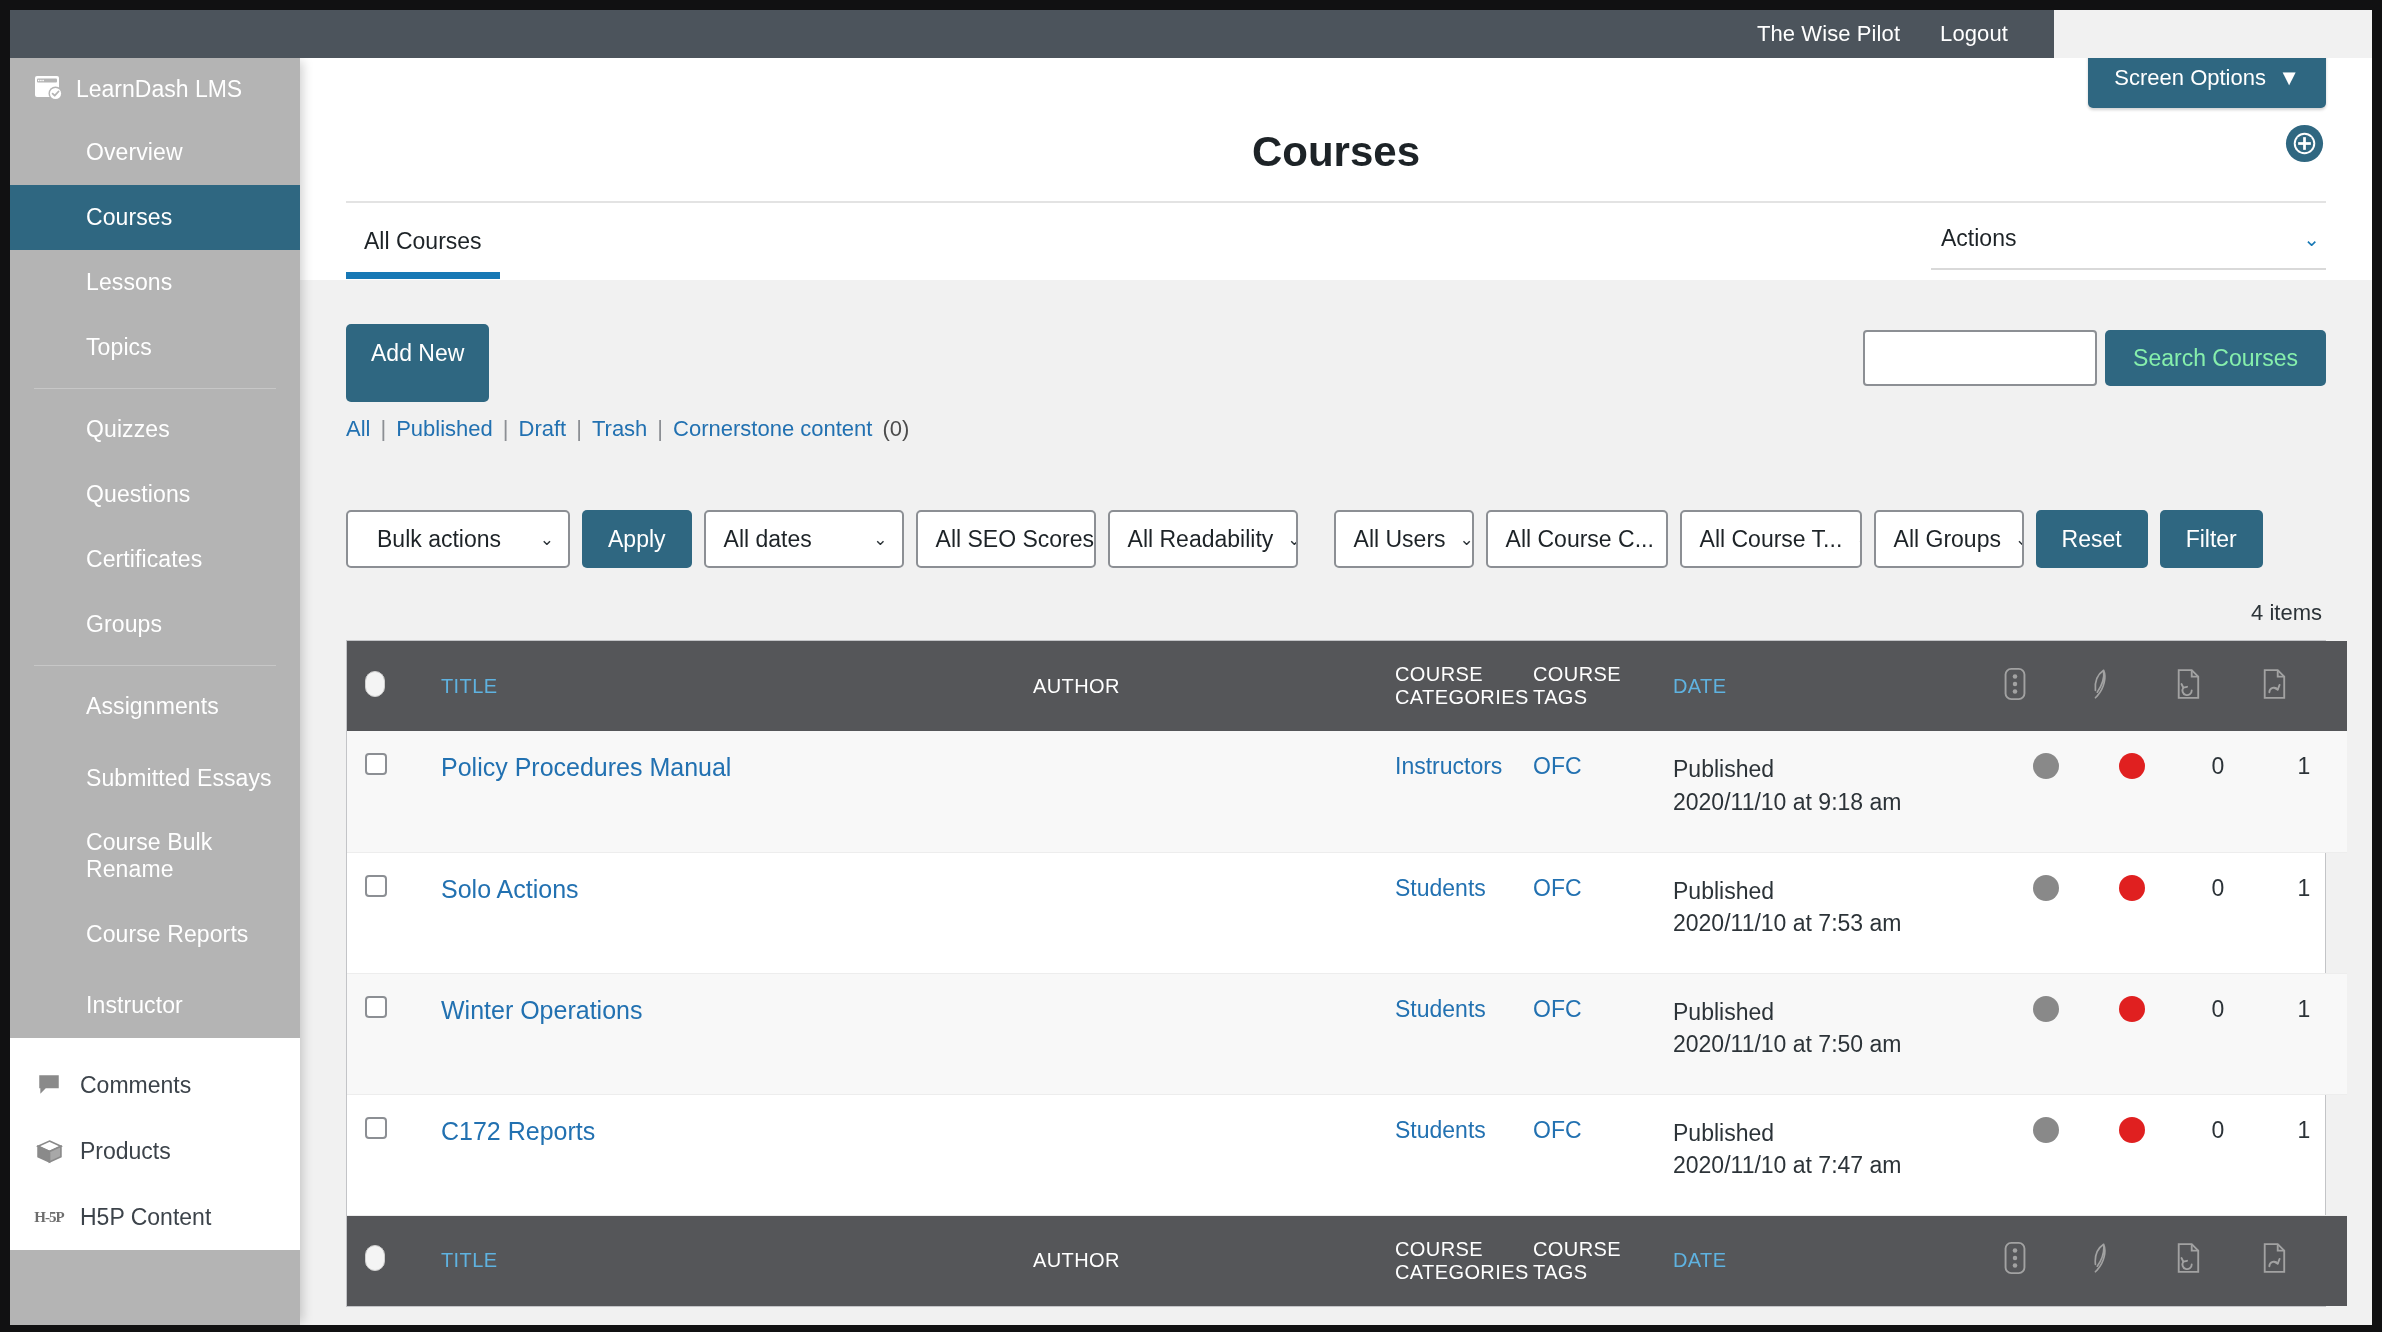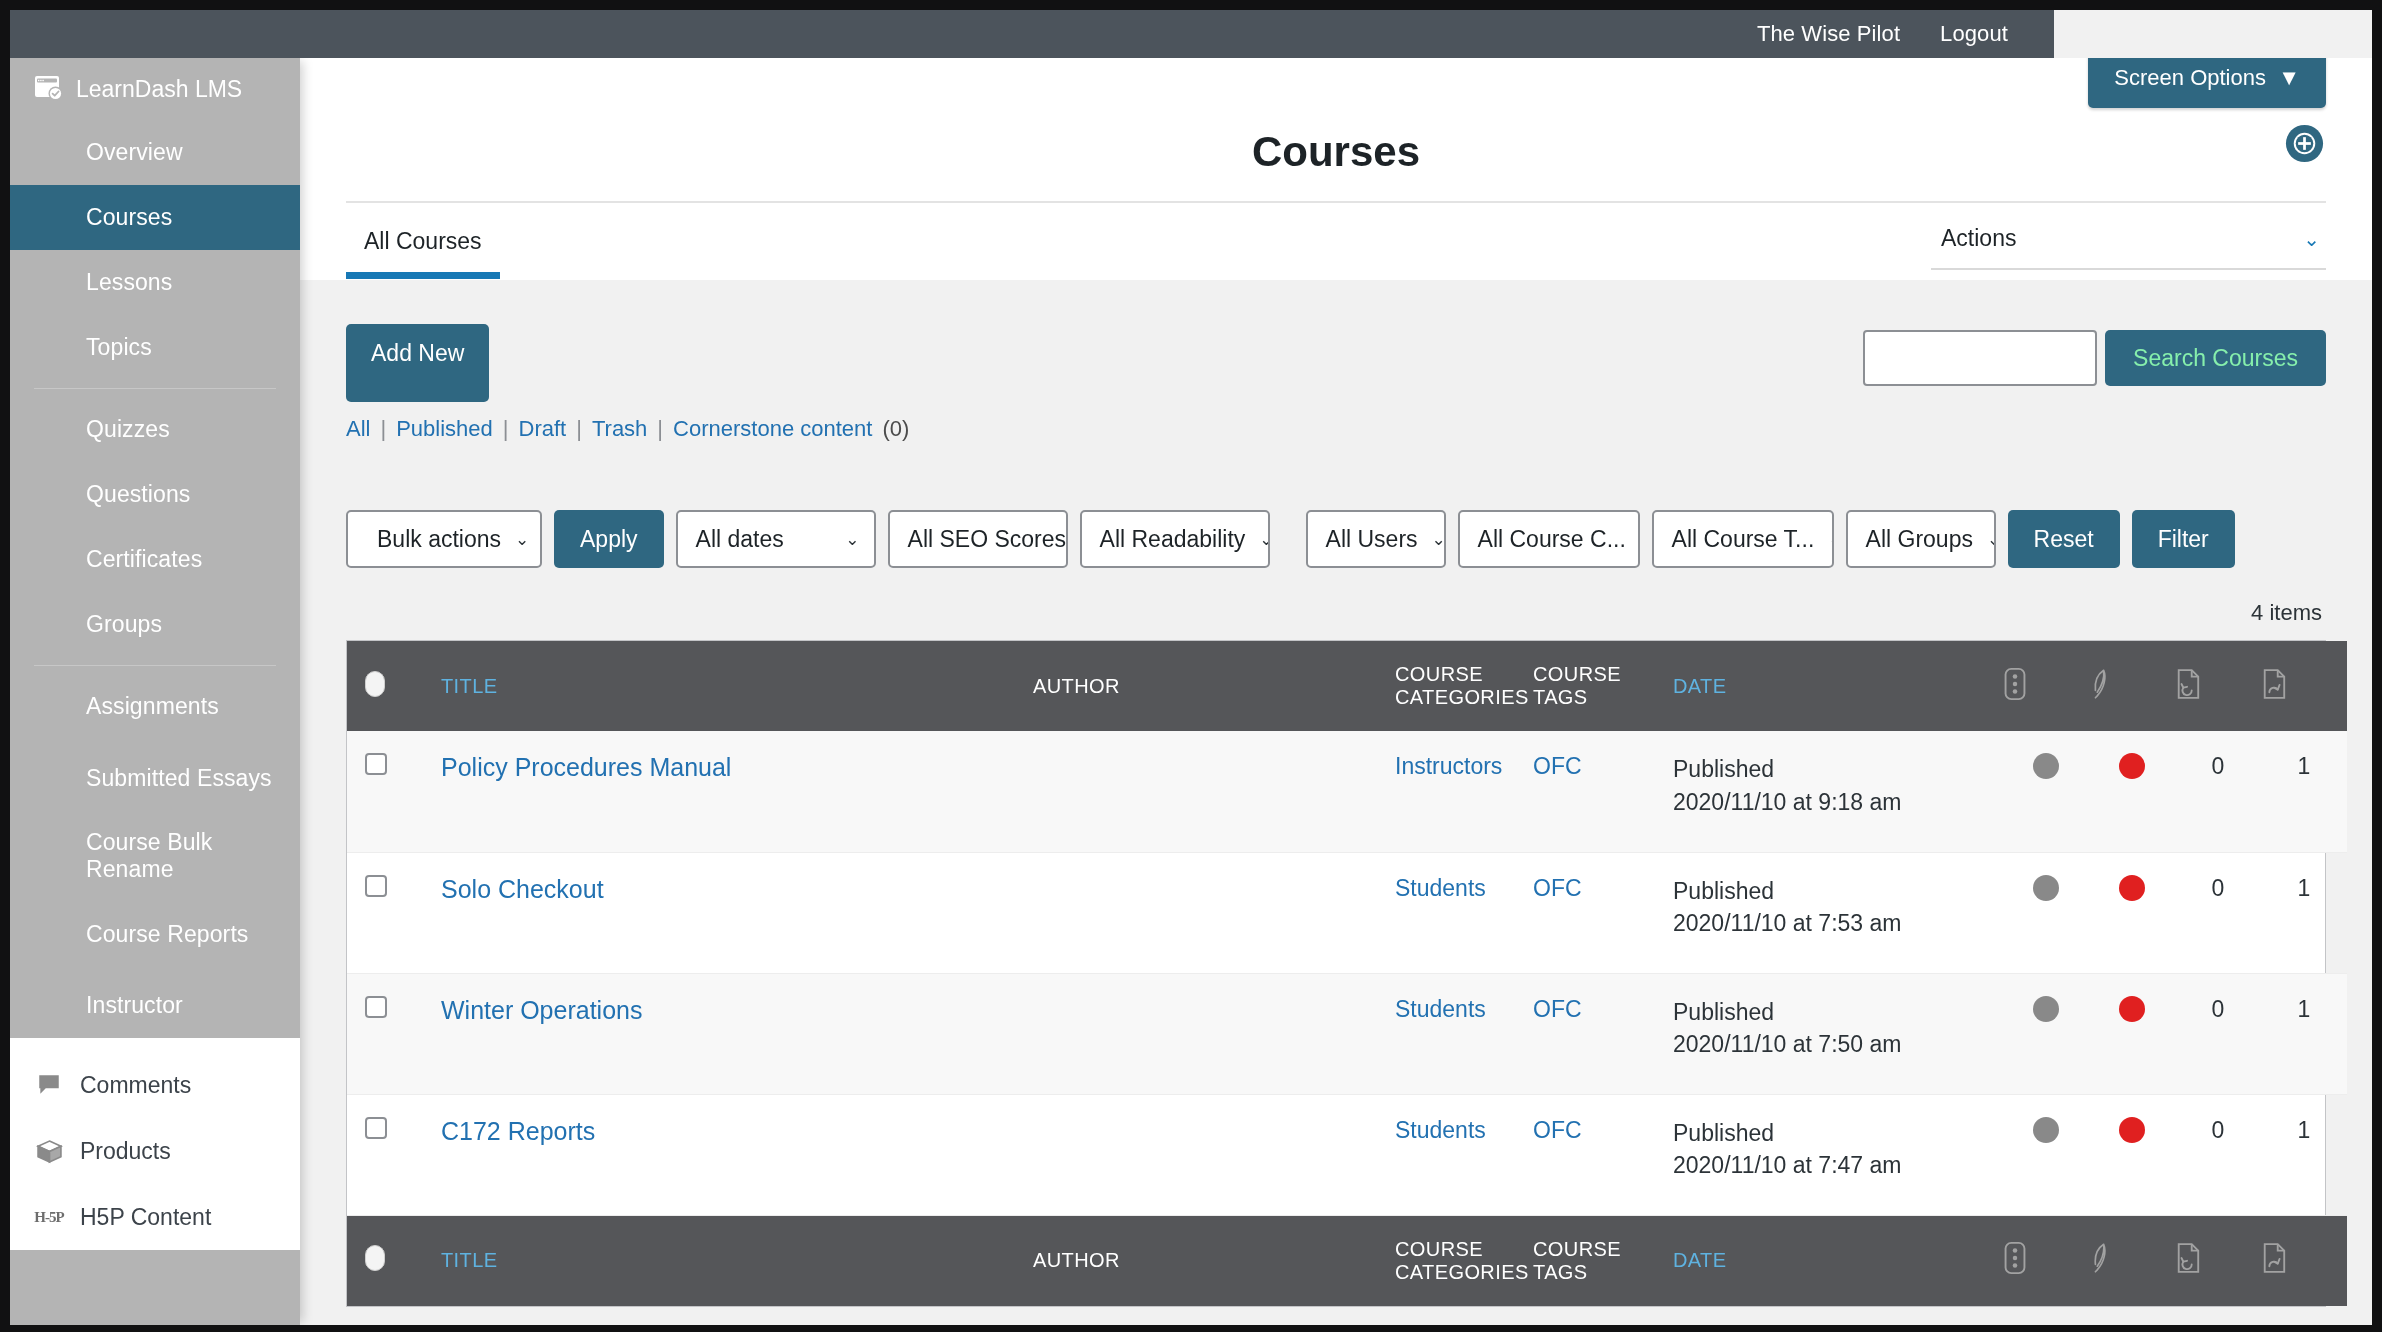--- a/index.html
+++ b/index.html
@@ -188,21 +188,21 @@
   .sel {
     height: 58px;
     border: 2px solid #8c8f94; background: #fff;
     border-radius: 5px; color: #1d2327;
     font-size: 23px;
     display: flex; align-items: center; justify-content: space-between;
     padding: 0 14px 0 18px; gap: 14px;
     cursor: pointer; white-space: nowrap; overflow: hidden;
   }
   .sel .cv { font-size: 17px; color: #2c3338; flex: 0 0 auto; }
-  .sel.w-bulk { width: 196px; padding-left: 29px; }
+  .sel.w-bulk { width: 224px; padding-left: 29px; }
   .sel.w-dates { width: 200px; }
   .sel.w-seo { width: 180px; padding-right: 8px; }
   .sel.w-read { width: 190px; padding-right: 8px; }
   .sel.w-users { width: 140px; margin-left: 24px; }
   .sel.w-cc { width: 182px; }
   .sel.w-ct { width: 182px; }
   .sel.w-groups { width: 150px; }
   .btn-teal {
     height: 58px; background: #2f6781; color: #fff;
     border: none; border-radius: 5px;
@@ -499,21 +499,21 @@
               <td class="c-date">
                 <div class="datecell"><span>Published</span><br><span>2020/11/10 at 9:18 am</span></div>
               </td>
               <td class="c-seo"><span class="dot grey"></span></td>
               <td class="c-read"><span class="dot red"></span></td>
               <td class="c-lin num">0</td>
               <td class="c-lout num">1</td>
             </tr>
             <tr>
               <td class="c-cb"><span class="cb"></span></td>
-              <td class="c-title"><a class="row-title">Solo Checkout</a></td>
+              <td class="c-title"><a class="row-title">Solo Actions</a></td>
               <td class="c-author"></td>
               <td class="c-cat"><a class="taxlink">Students</a></td>
               <td class="c-tags"><a class="taxlink">OFC</a></td>
               <td class="c-date">
                 <div class="datecell"><span>Published</span><br><span>2020/11/10 at 7:53 am</span></div>
               </td>
               <td class="c-seo"><span class="dot grey"></span></td>
               <td class="c-read"><span class="dot red"></span></td>
               <td class="c-lin num">0</td>
               <td class="c-lout num">1</td>

